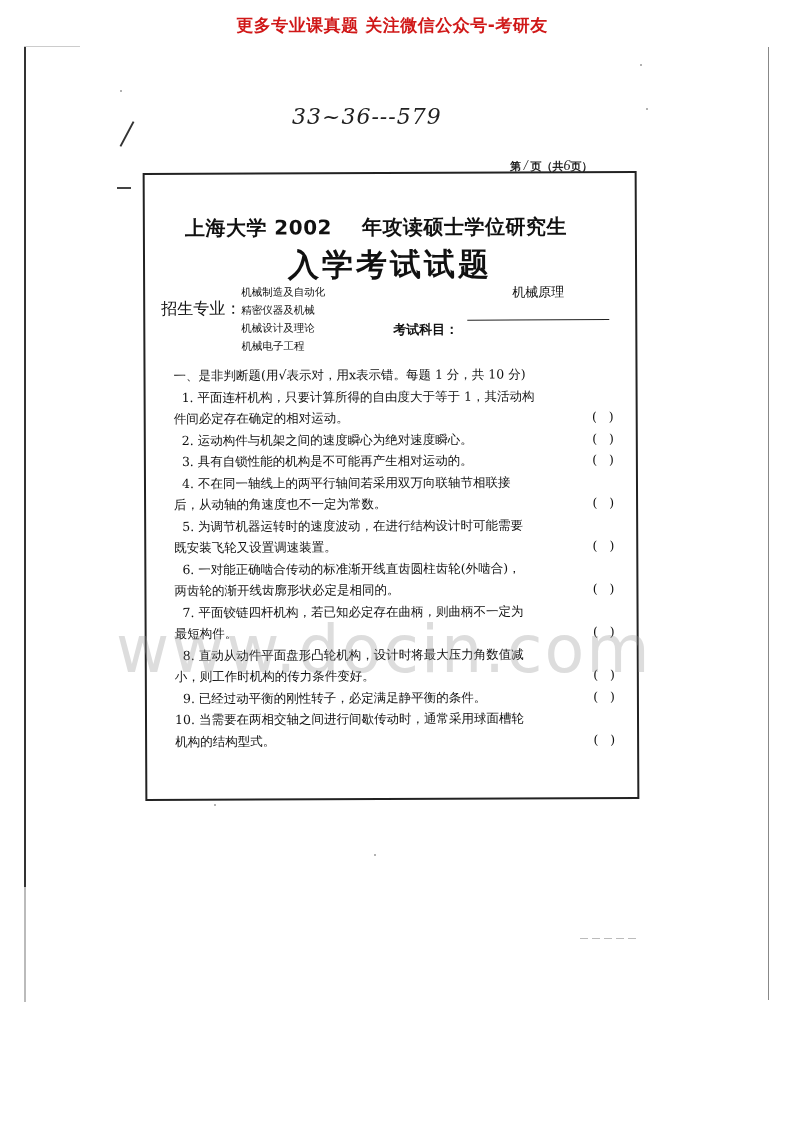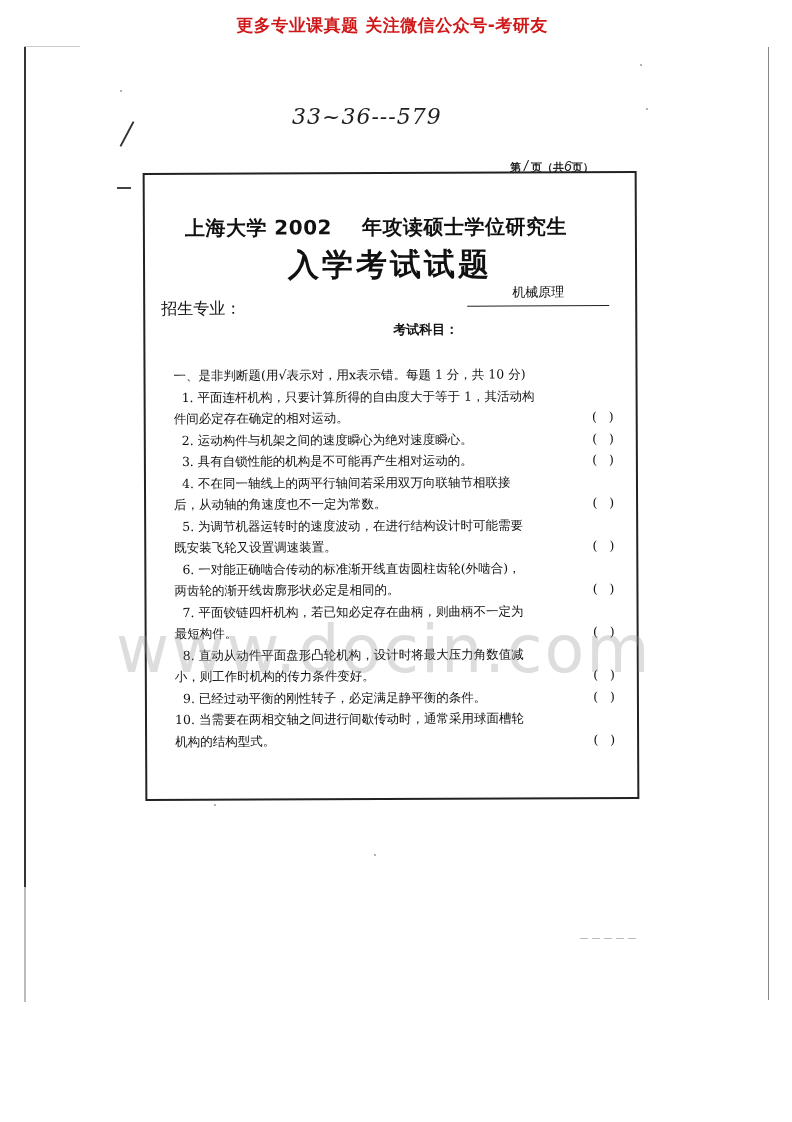--- a/index.html
+++ b/index.html
@@ -15,38 +15,38 @@
     .scan-edge-left-top { position: absolute; left: 24px; top: 46px; width: 56px; height: 1px; background: #ccc; }
     .scan-edge-right { position: absolute; left: 768px; top: 47px; width: 1px; height: 953px; background: #888; }
 
     .handwritten-code { position: absolute; left: 292px; top: 104px; font-family: "DejaVu Serif", serif;
                         font-style: italic; font-size: 22px; color: #222; letter-spacing: 1px; }
     .pen-stroke { position: absolute; left: 126px; top: 120px; width: 2px; height: 28px; background: #333;
                   transform: rotate(28deg); }
     .pen-dash { position: absolute; left: 117px; top: 187px; width: 14px; height: 2px; background: #444; }
 
     .page-indicator { position: absolute; left: 510px; top: 158px; font-size: 11px; font-weight: bold;
-                      font-family: Liberation Sans, sans-serif; color: #222; }
+                      font-family: Liberation Serif, serif; color: #222; }
     .page-indicator .hand { font-style: italic; font-weight: normal; font-size: 14px; }
 
     .exam-frame { position: absolute; left: 144px; top: 172px; width: 490px; height: 624px;
                   border: 2px solid #222; border-top-width: 2px; transform: rotate(-0.25deg); }
 
     .title-line1 { position: absolute; left: 40px; top: 40px; font-family: "DejaVu Sans", sans-serif;
                    font-size: 20px; font-weight: bold; letter-spacing: 0.5px; white-space: pre; }
     .title-line2 { position: absolute; left: 0; width: 490px; top: 70px; text-align: center;
                    font-family: "DejaVu Serif", serif; font-size: 31px; font-weight: bold; letter-spacing: 3px; }
 
     .major-label { position: absolute; left: 16px; top: 124px; font-family: "DejaVu Sans", sans-serif;
                    font-weight: normal; font-size: 16px; }
     .major-list { position: absolute; left: 96px; top: 108px; font-size: 10.5px; line-height: 18px; }
     .subject-label { position: absolute; left: 248px; top: 122px; font-family: "DejaVu Sans", sans-serif;
                      font-weight: bold; font-size: 13px; margin-top: 25px; }
     .subject-value { position: absolute; left: 322px; top: 110px; width: 142px; text-align: center;
-                     font-size: 13px; border-bottom: 1px solid #222; padding-bottom: 4px; }
+                     font-size: 13px; border-bottom: 1px solid #222; padding-bottom: 18px; }
 
     .questions { position: absolute; left: 28px; top: 190px; width: 440px; font-size: 12.5px; line-height: 21.5px; }
     .section-heading { white-space: nowrap; }
     .q { position: relative; }
     .q .text { display: block; text-indent: 8px; }
     .q .text.cont-indent { text-indent: 0; }
     .q .paren { position: absolute; right: 0; bottom: 0; white-space: pre; }
 
     .watermark { position: absolute; left: 116px; top: 612px; font-family: "DejaVu Sans", sans-serif;
                  font-size: 65px; color: rgba(150,150,150,0.32); letter-spacing: 2px; pointer-events: none; }
@@ -72,20 +72,26 @@
   <span>第</span>
   <span class="hand">/</span>
   <span>页（共</span><span class="hand">6</span><span>页）</span>
 </div>
 
 <div class="exam-frame">
   <div class="title-line1">上海大学 2002    年攻读硕士学位研究生</div>
   <div class="title-line2">入学考试试题</div>
 
   <div class="major-label">招生专业：</div>
+  <div class="major-list">
+    <div>机械制造及自动化</div>
+    <div>精密仪器及机械</div>
+    <div>机械设计及理论</div>
+    <div>机械电子工程</div>
+  </div>
   <div class="subject-label">考试科目：</div>
   <div class="subject-value">机械原理</div>
 
   <div class="questions">
     <div class="section-heading">一、是非判断题(用√表示对，用x表示错。每题 1 分，共 10 分)</div>
 
     <div class="q">
       <span class="text">1. 平面连杆机构，只要计算所得的自由度大于等于 1，其活动构</span>
       <span class="text cont-indent">件间必定存在确定的相对运动。</span>
       <span class="paren">(   )</span>

